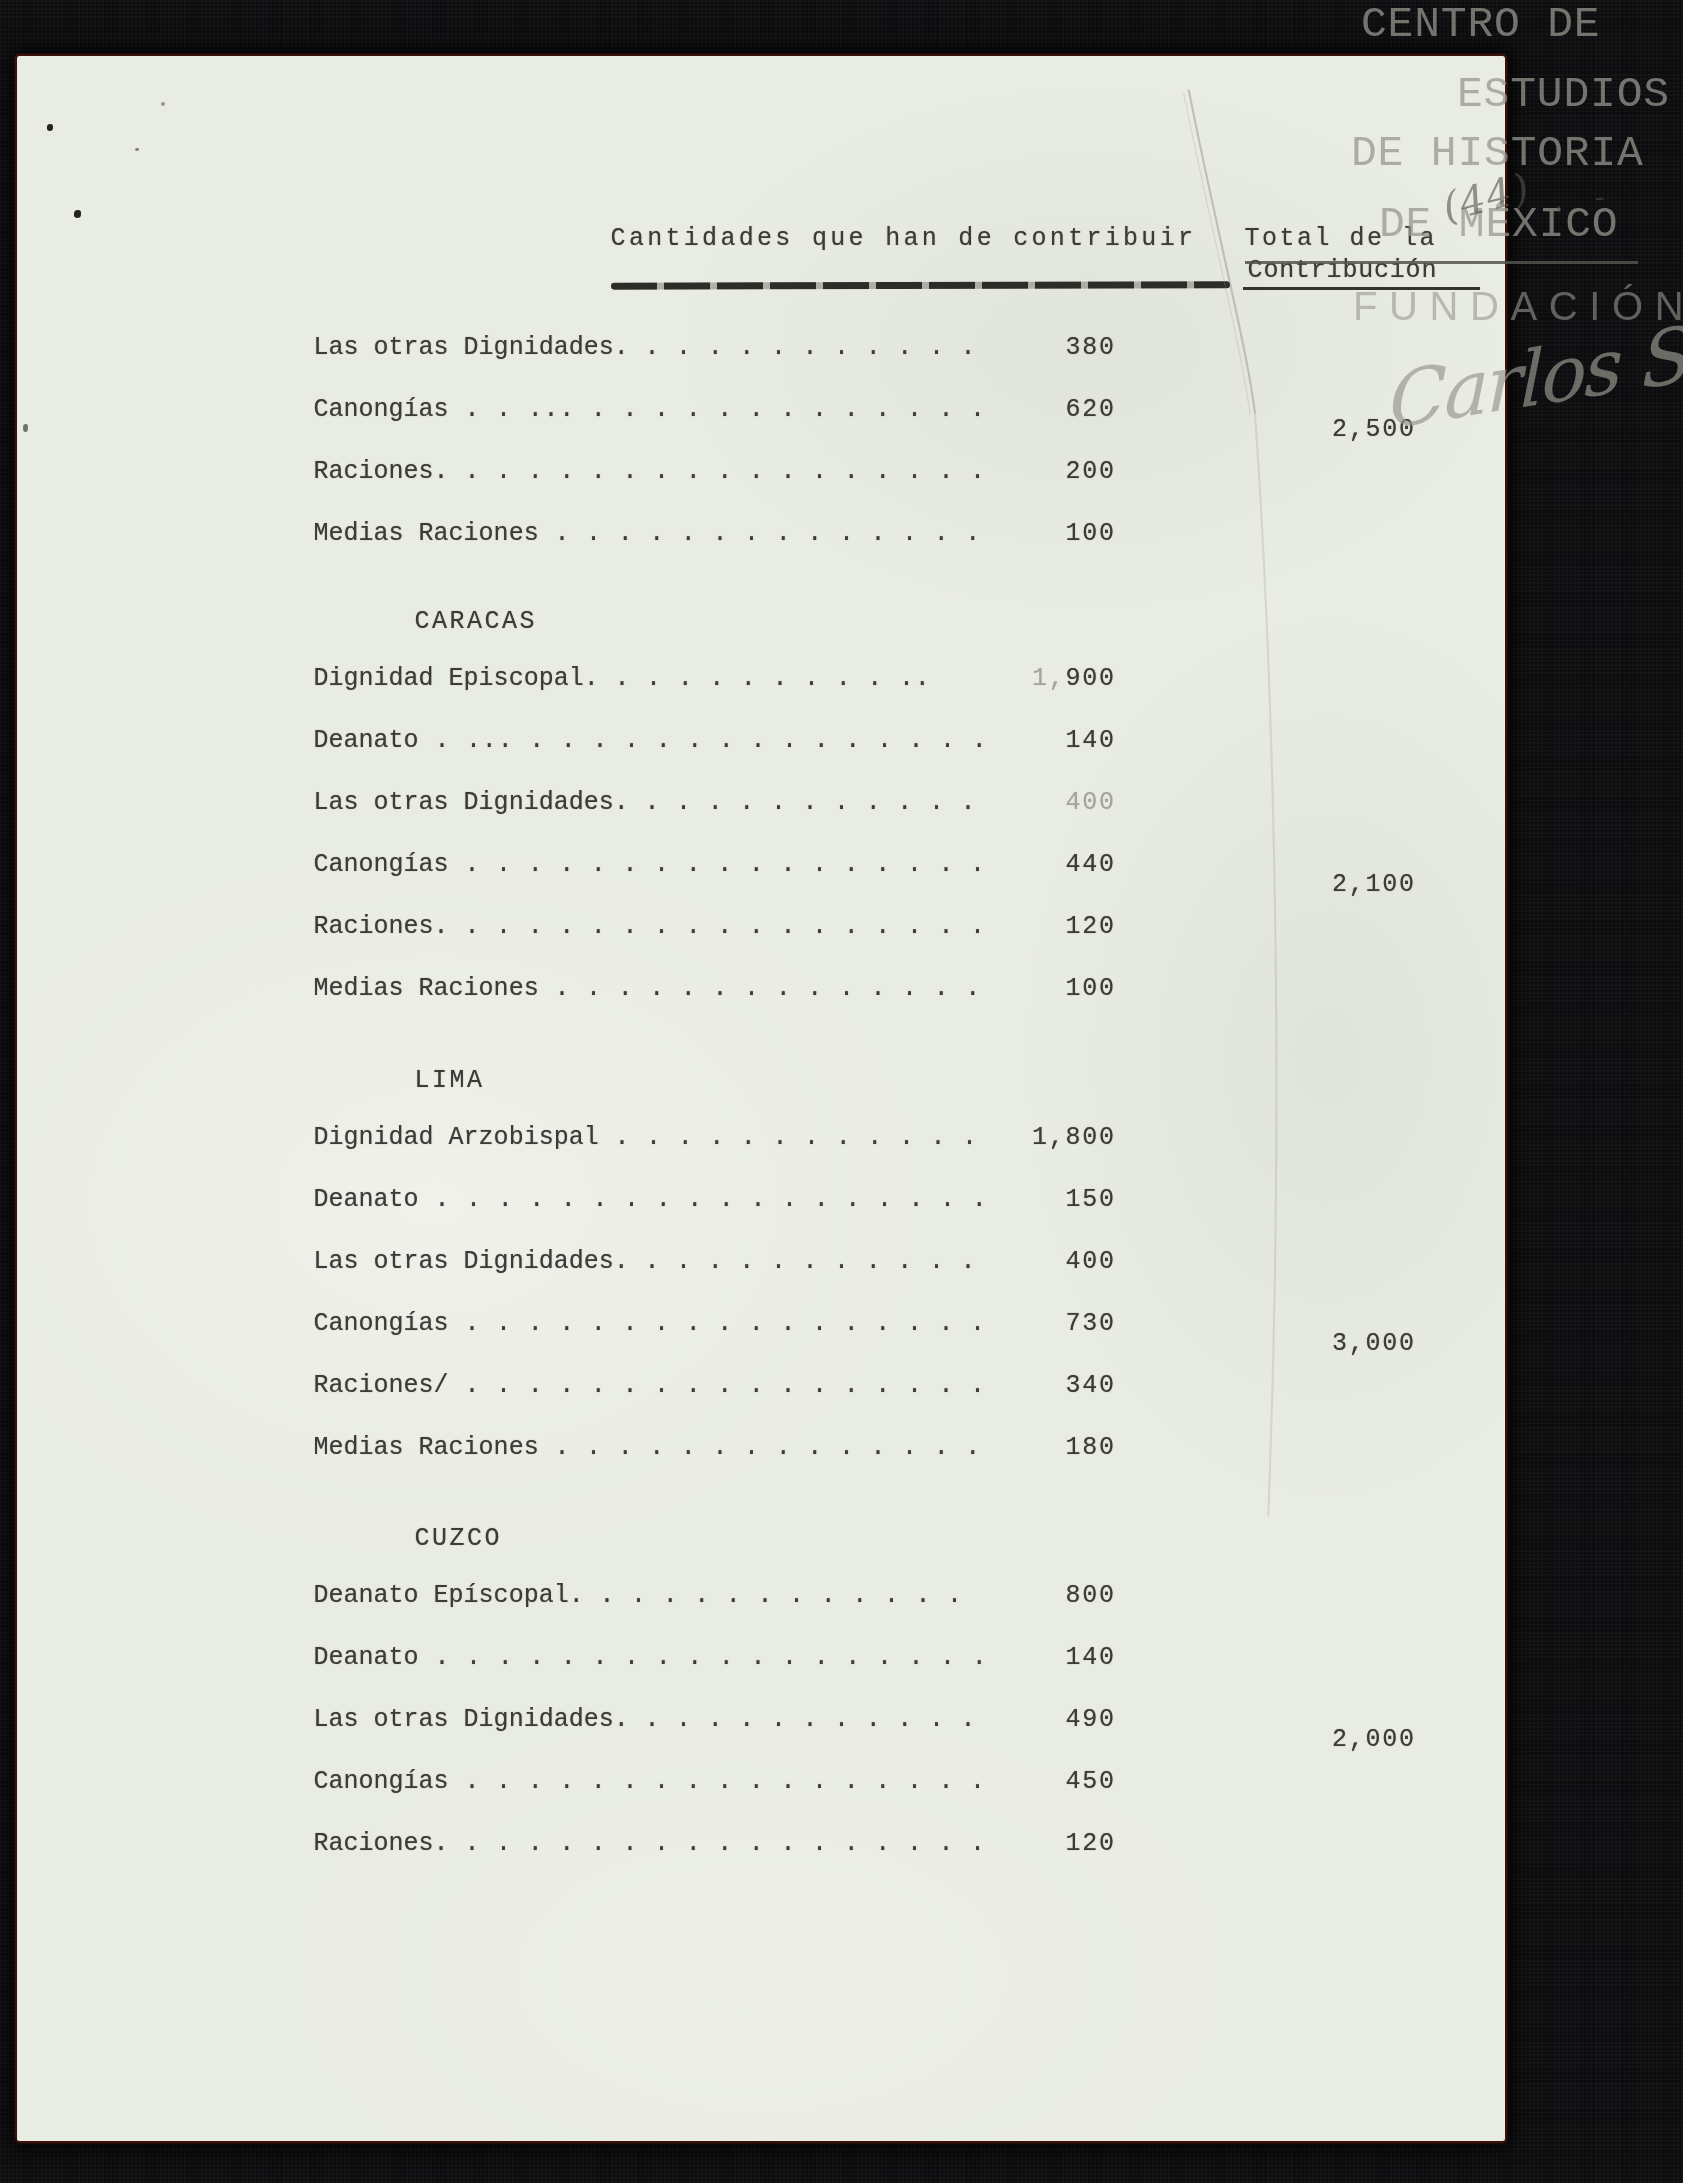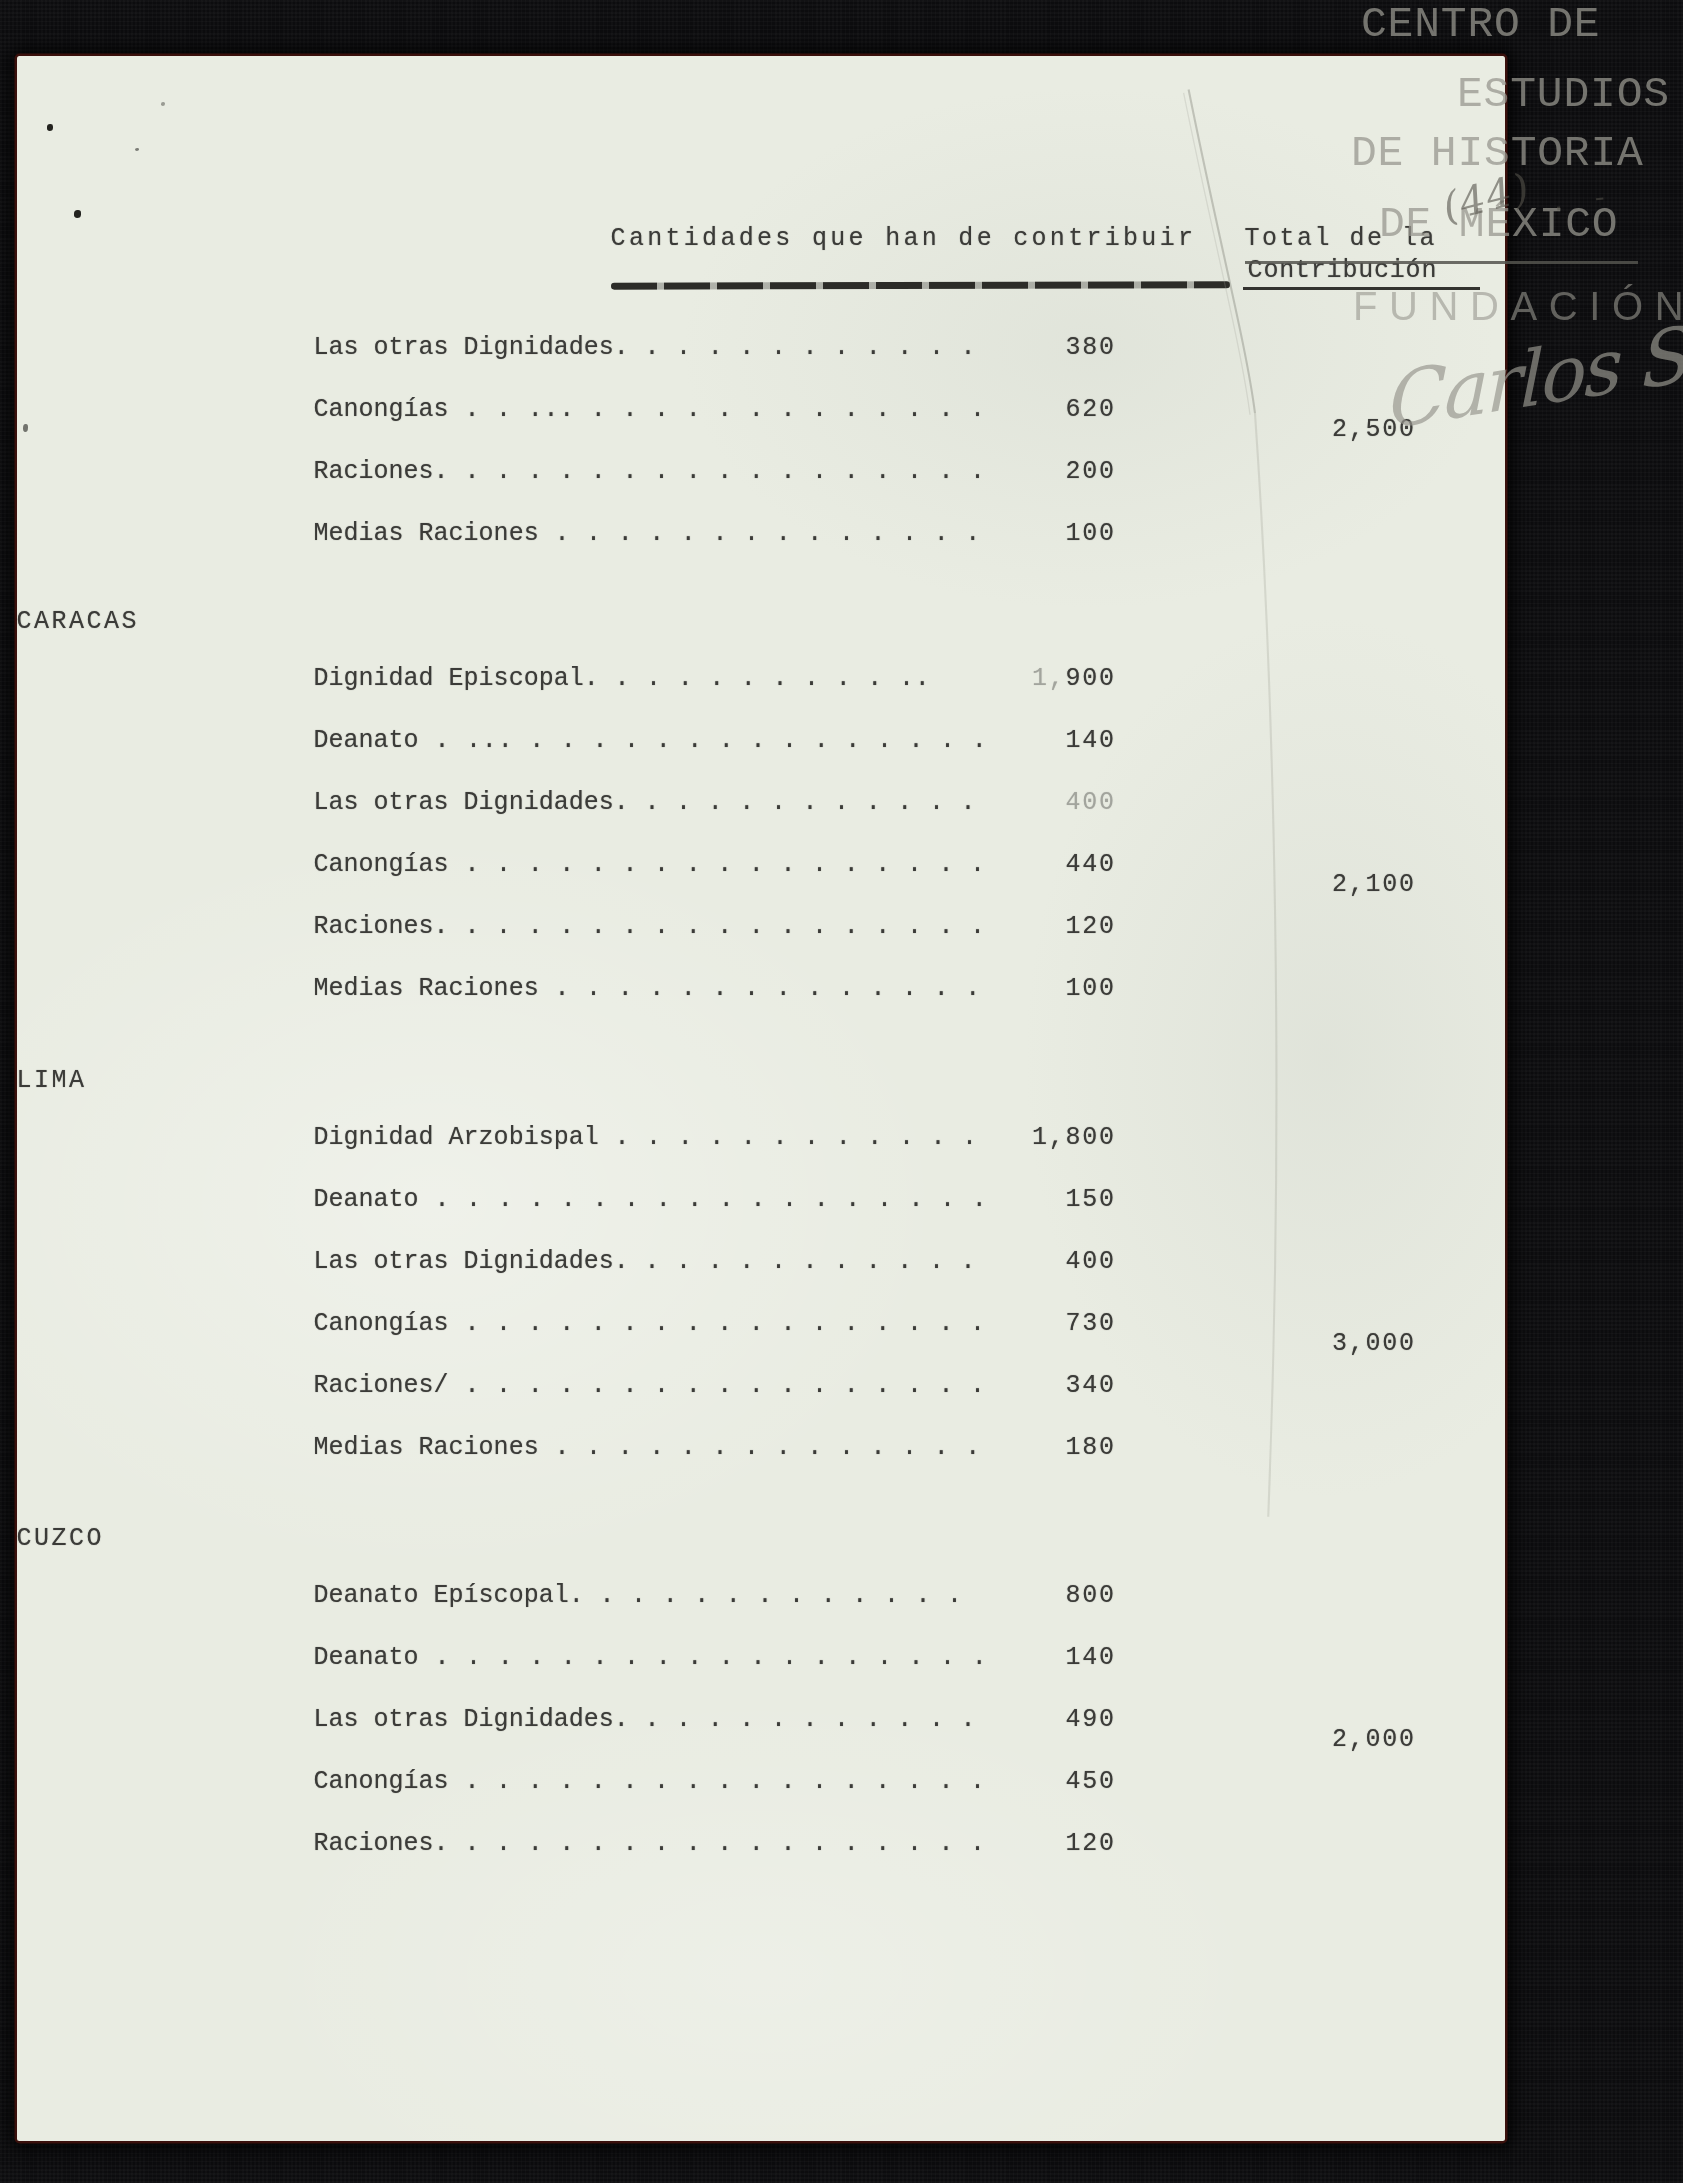--- a/index.html
+++ b/index.html
@@ -52,21 +52,21 @@
   #hdr-dashes{position:absolute;left:594px;top:226px;width:619px;height:6.6px;border-radius:3.3px;
              background:repeating-linear-gradient(90deg,#2c2c28 0 46px, rgba(44,44,40,0.3) 46px 53px);
              transform:rotate(-0.12deg);}
   
   #sections{position:absolute;left:0;top:0;width:100%;}
   #sections section{position:absolute;left:0;width:100%;}
   #sections section:nth-of-type(1){top:279px;}
   #sections section:nth-of-type(2){top:553px;}
   #sections section:nth-of-type(3){top:1012px;}
   #sections section:nth-of-type(4){top:1470px;}
-  .section-title{height:57px;letter-spacing:2.5px;}
+  .section-title{height:57px;padding-left:398px;letter-spacing:2.5px;}
   .row{position:relative;height:62px;}
   .lbl{position:absolute;left:297px;width:682px;overflow:hidden;display:inline-block;}
   .dots{letter-spacing:0.8px;}
   .val{position:absolute;left:956px;width:143px;text-align:right;letter-spacing:1.7px;}
   .tot{position:absolute;left:1245px;width:154px;text-align:right;letter-spacing:1.7px;margin-top:20px;}
   .vf{opacity:.4;}
   
   #crease-svg{position:absolute;left:0;top:0;pointer-events:none;}
   
   #watermark{position:absolute;left:0;top:0;width:100%;height:100%;pointer-events:none;}

